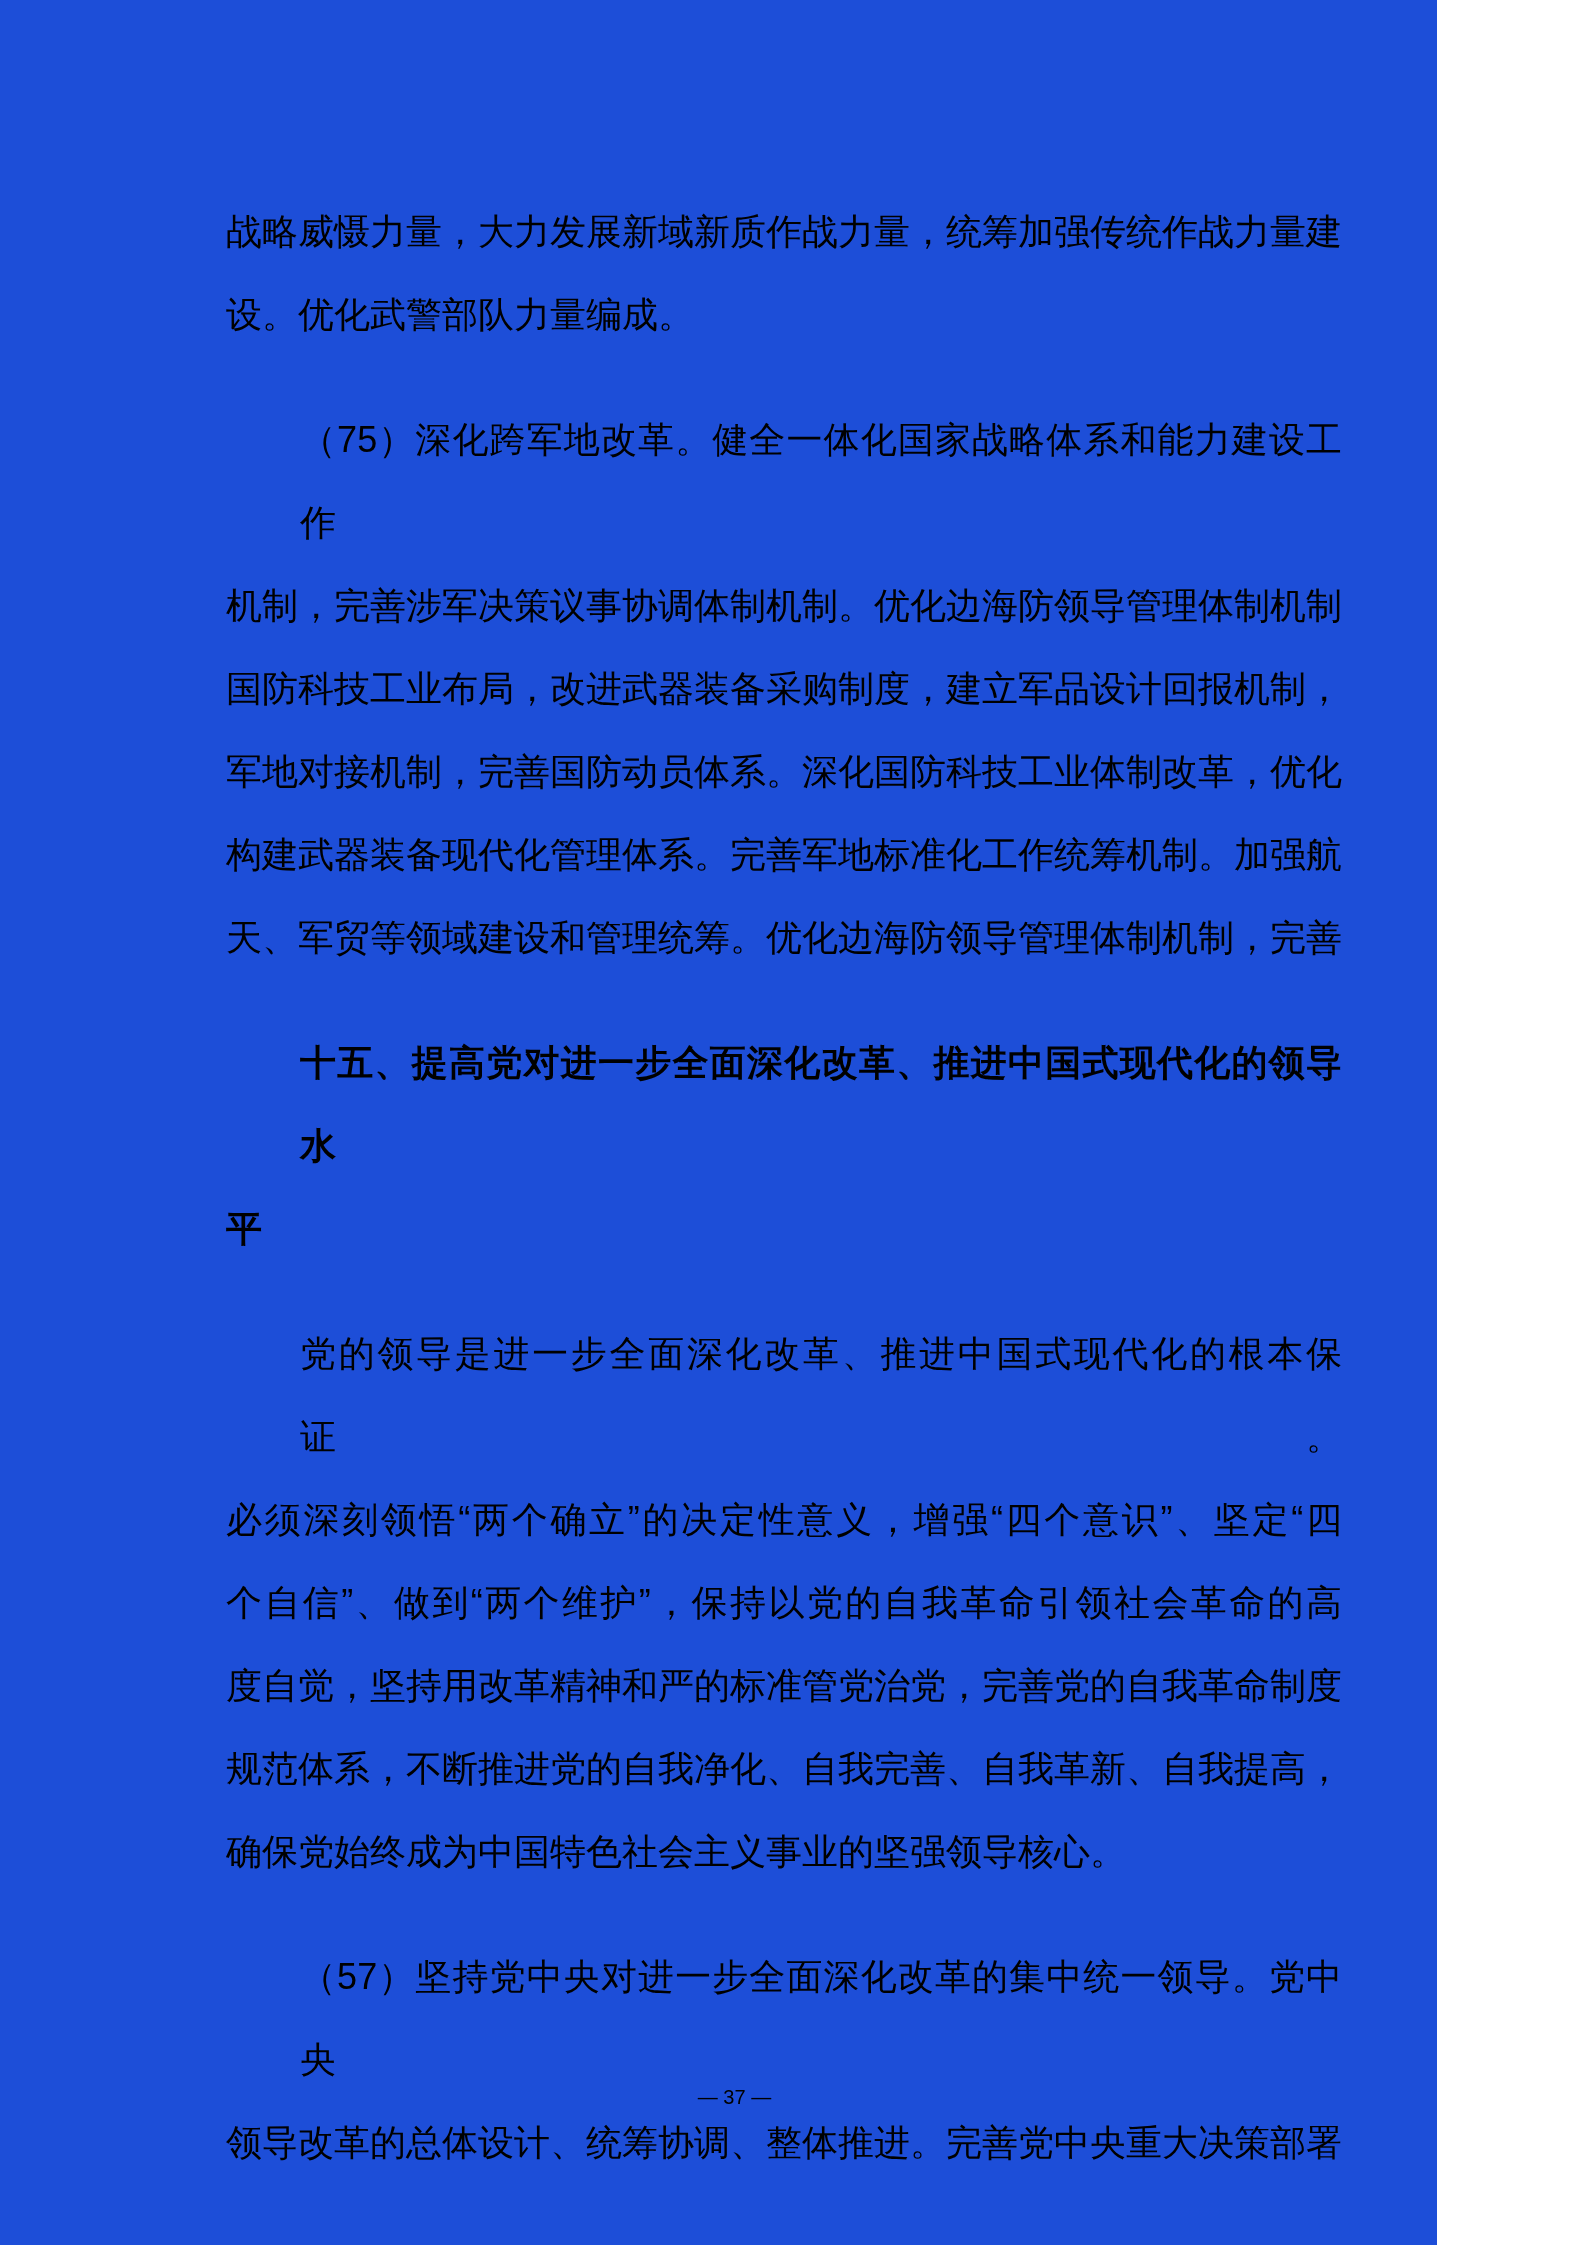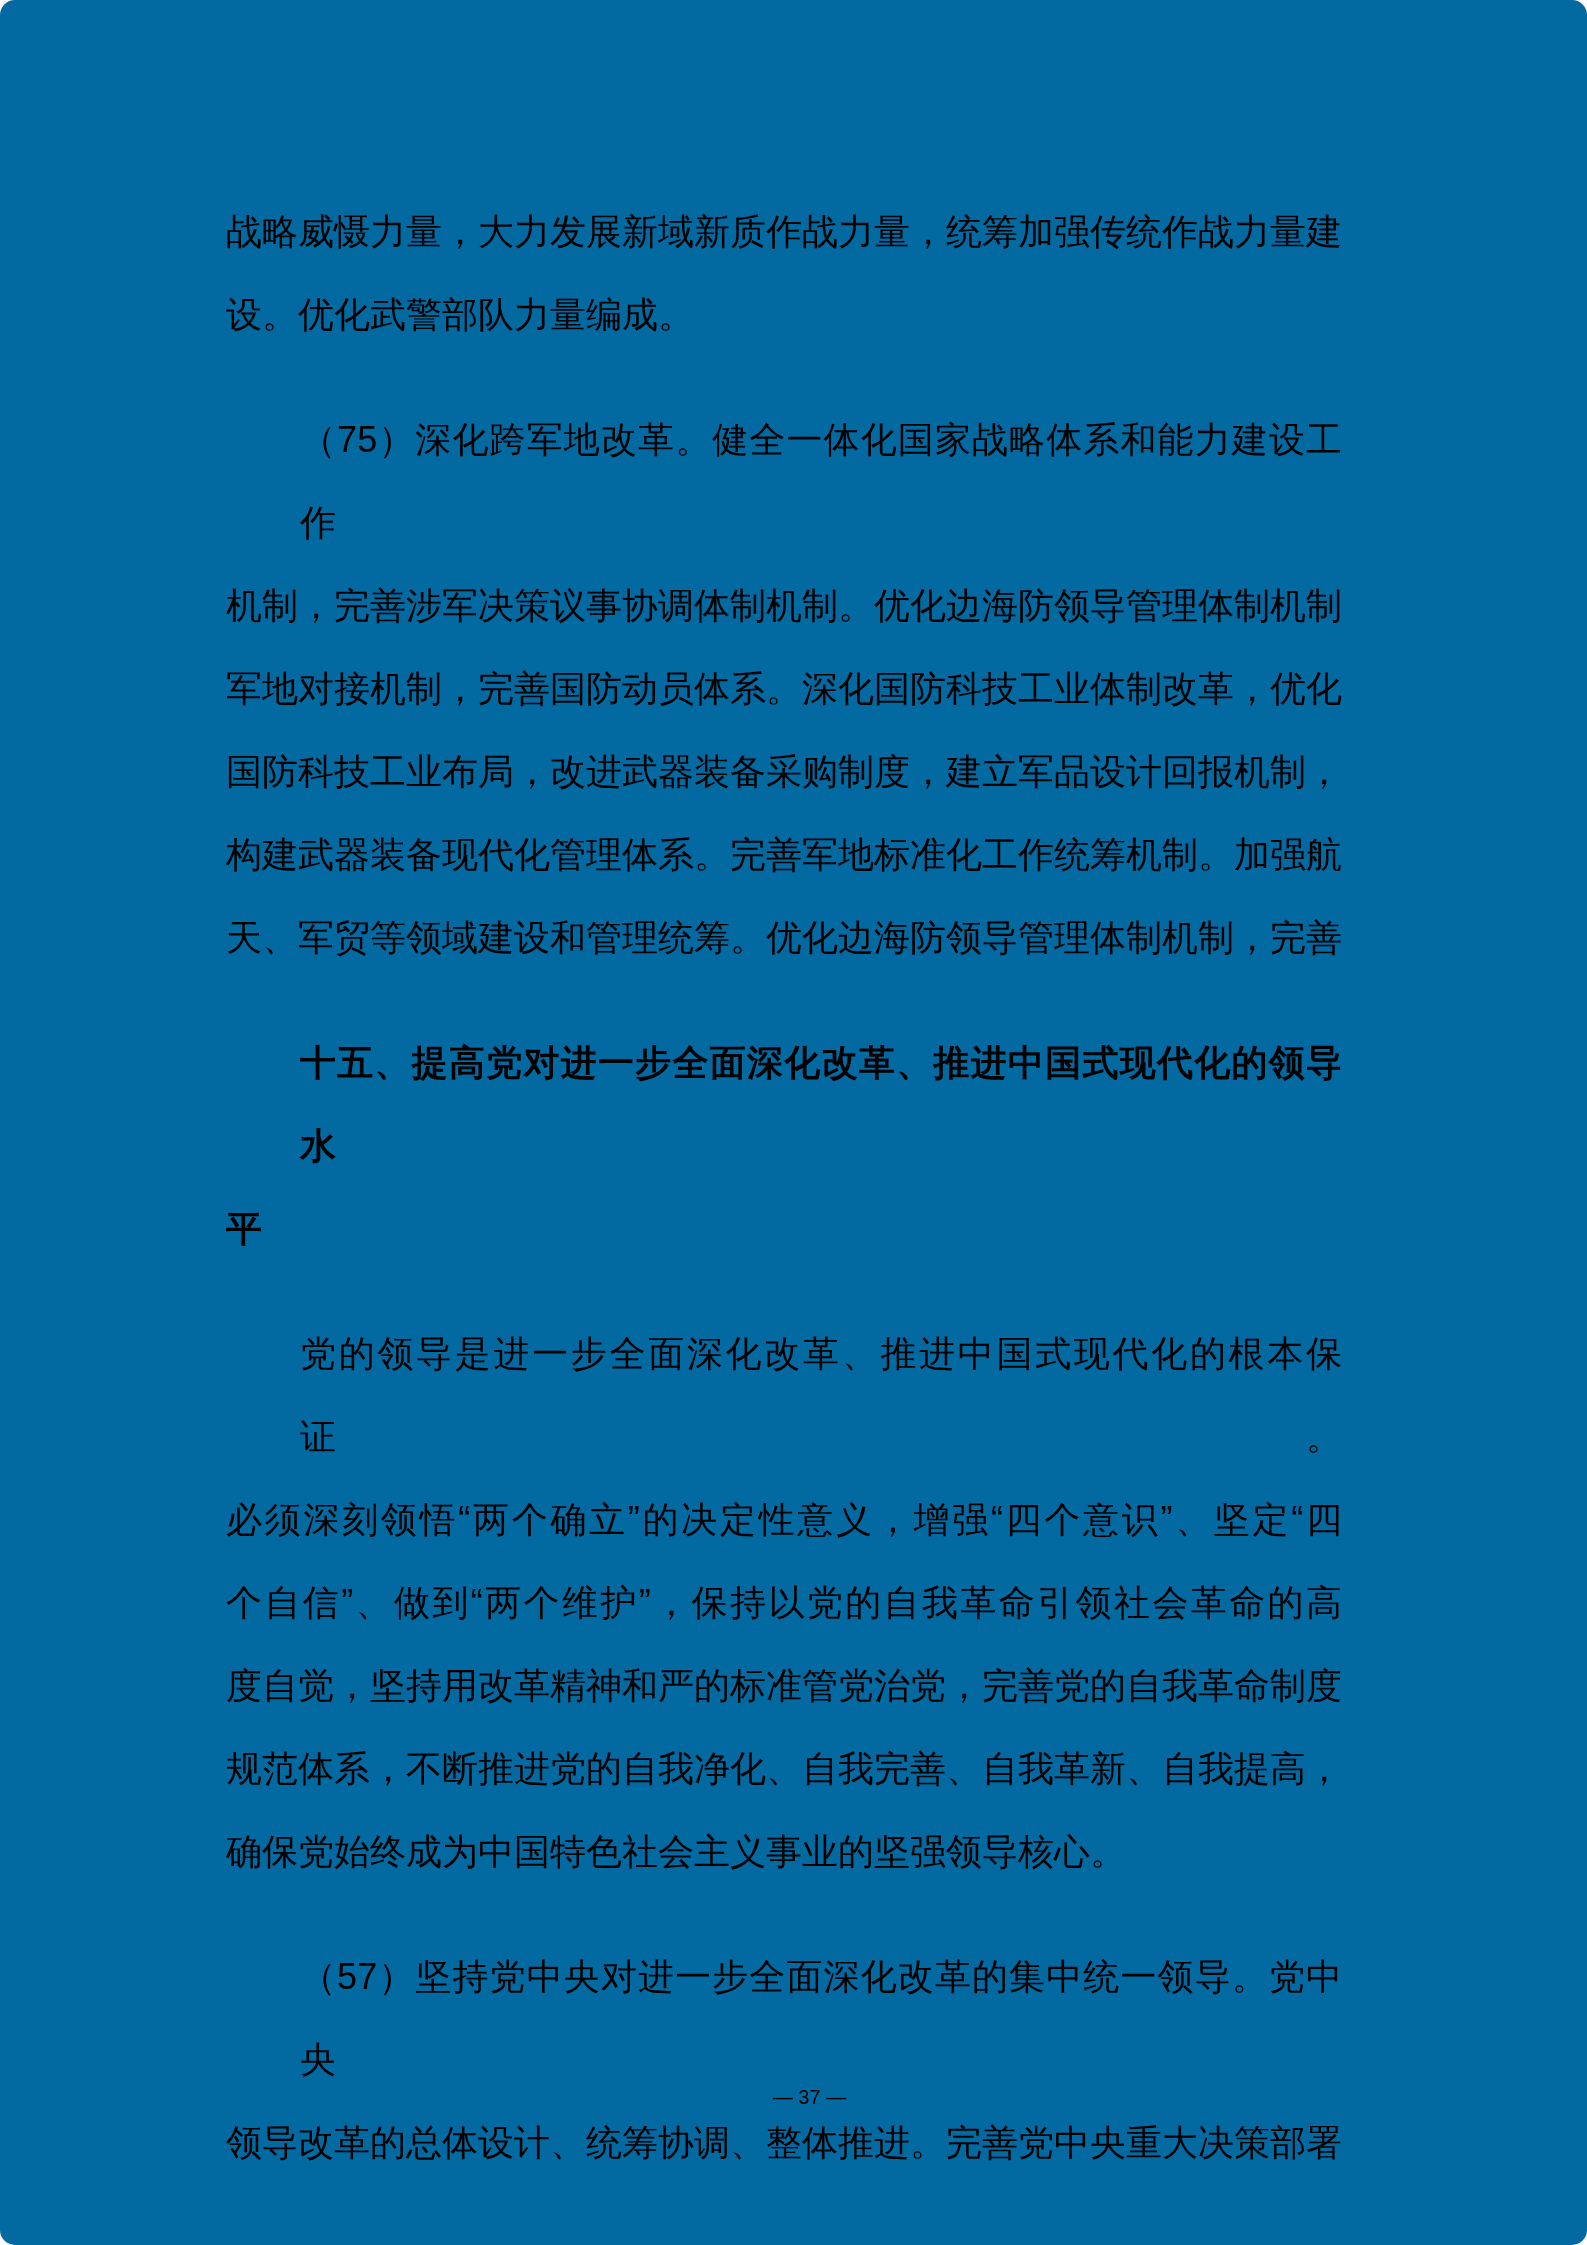--- a/index.html
+++ b/index.html
@@ -2,27 +2,26 @@
 <html><head>
 <meta charset="utf-8">
 <style>
   html, body {
     margin: 0;
     padding: 0;
     background: #ffffff;
   }
   .page {
     position: relative;
-    width: 1587px;
+    width: 1437px;
     height: 2245px;
-    background: #0369a1;
+    background: #1d4ed8;
     overflow: hidden;
     font-family: "Liberation Sans", "DejaVu Sans", sans-serif;
     color: #000000;
-    border-radius: 15px;
   }
   .content {
     position: absolute;
     left: 226px;
     top: 190px;
     width: 1116px;
   }
   .block {
     margin: 0 0 42px 0;
   }
@@ -66,22 +65,22 @@
   <main class="content">
 
     <section class="block">
       <div class="line">战略威慑力量，大力发展新域新质作战力量，统筹加强传统作战力量建</div>
       <div class="line last">设。优化武警部队力量编成。</div>
     </section>
 
     <section class="block">
       <div class="line first-indent">（75）深化跨军地改革。健全一体化国家战略体系和能力建设工作</div>
       <div class="line">机制，完善涉军决策议事协调体制机制。优化边海防领导管理体制机制</div>
+      <div class="line">国防科技工业布局，改进武器装备采购制度，建立军品设计回报机制，</div>
       <div class="line">军地对接机制，完善国防动员体系。深化国防科技工业体制改革，优化</div>
-      <div class="line">国防科技工业布局，改进武器装备采购制度，建立军品设计回报机制，</div>
       <div class="line">构建武器装备现代化管理体系。完善军地标准化工作统筹机制。加强航</div>
       <div class="line">天、军贸等领域建设和管理统筹。优化边海防领导管理体制机制，完善</div>
     </section>
 
     <section class="block heading">
       <div class="line first-indent">十五、提高党对进一步全面深化改革、推进中国式现代化的领导水</div>
       <div class="line last">平</div>
     </section>
 
     <section class="block">

